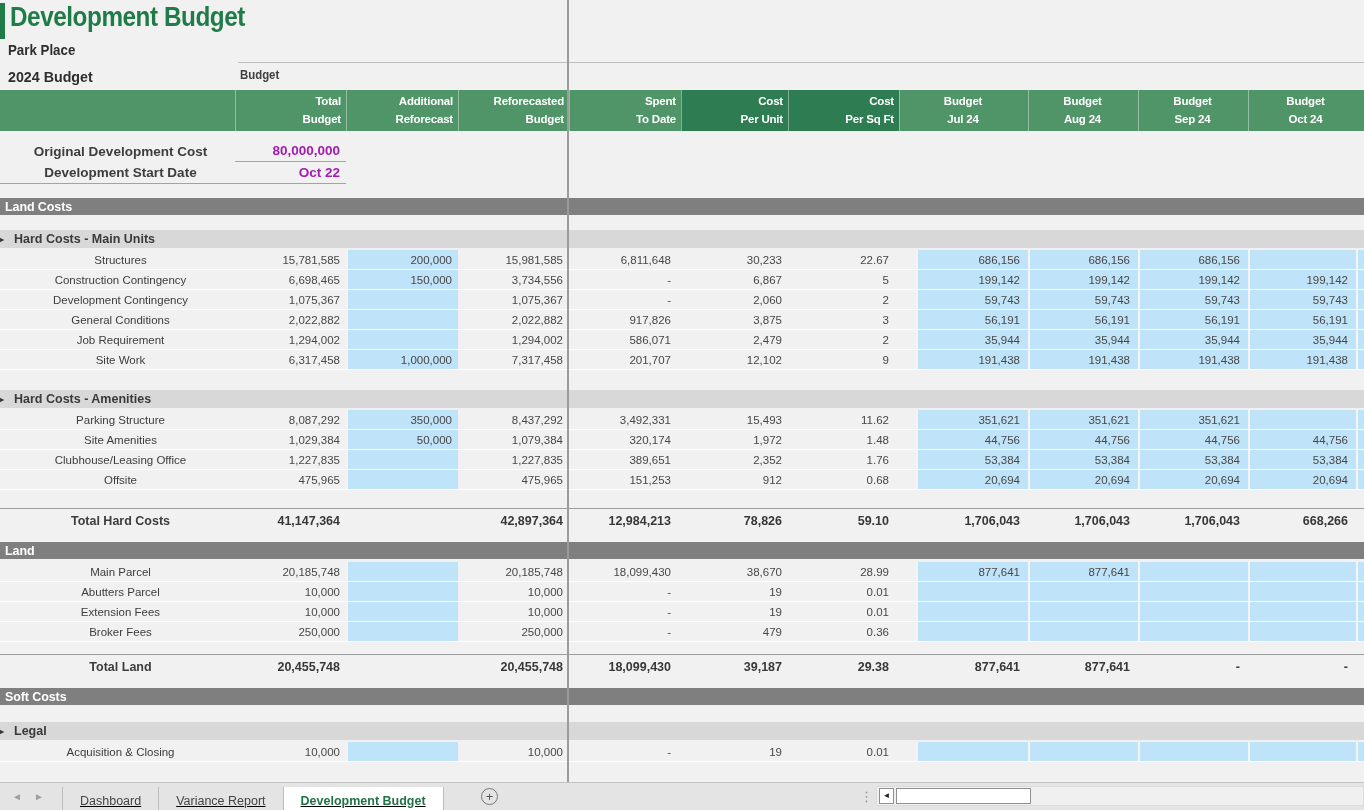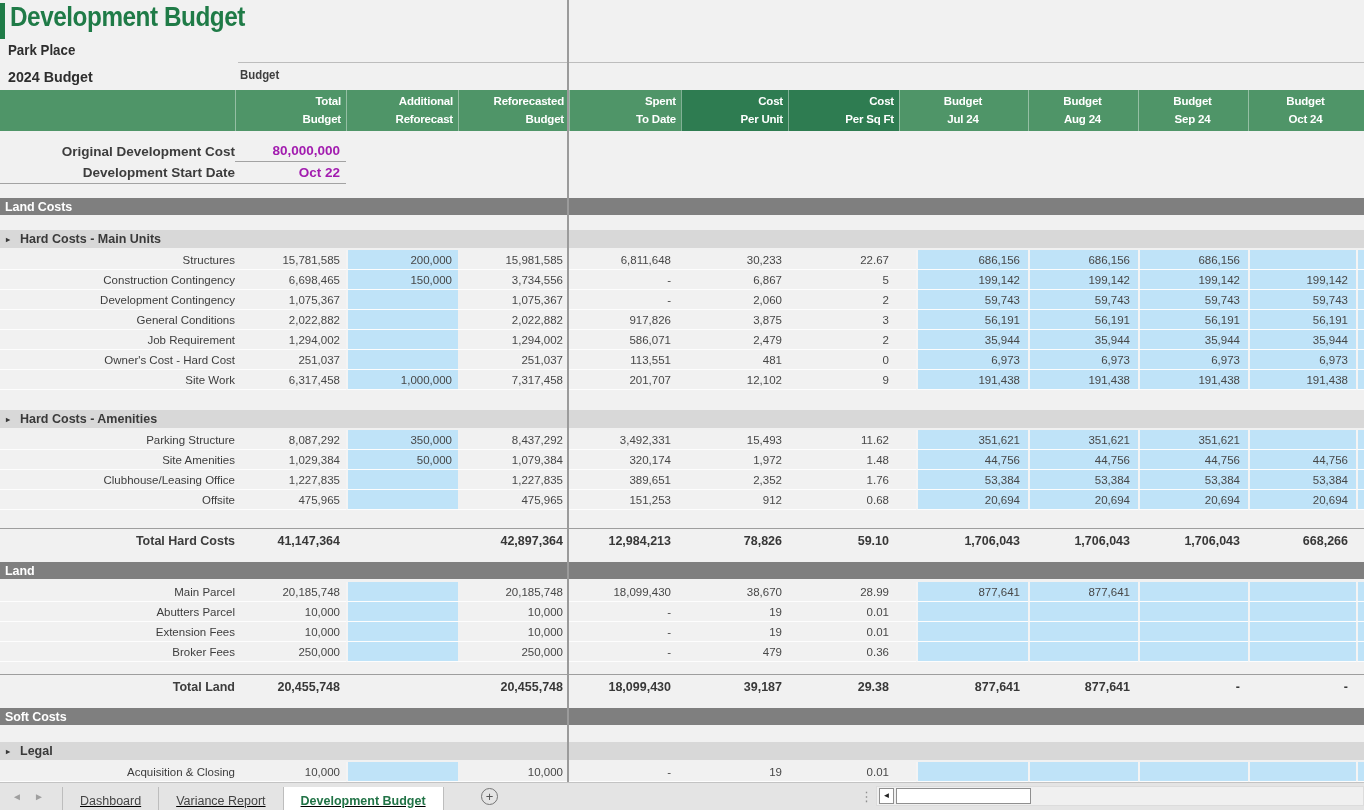--- a/index.html
+++ b/index.html
@@ -37,28 +37,28 @@
   }
   .hrow th.lblcol{border-left:none;}
   .hrow th.dark{background:var(--greendark,#2e7c51);}
   .hrow th.mon{text-align:center;padding-right:2px;font-weight:600;}
   .hrow .l1,.hrow .l2{line-height:18px;}
 
   .grid tbody td{
     height:20px;font-size:11.5px;color:#474747;text-align:right;
     padding:0 6px 0 0;border-bottom:1px solid rgba(255,255,255,.85);
   }
-  .grid td.lbl{text-align:right;padding:0 0 0 6px;color:#3d3d3d;}
+  .grid td.lbl{text-align:center;padding:0 0 0 6px;color:#3d3d3d;}
   .grid td.blue{background:var(--blue,#bfe3f8);border-left:2px solid #f4f4f4;border-bottom:1px solid #fdfdfd;}
   .grid td.c-std,.grid td.c-cpsf{padding-right:10px;}
   .grid td.mcell{padding-right:8px;}
   .grid td.sv{padding:0;}
 
   tr.sectionrow td{background:var(--band,#7f7f7f);color:#fff;font-weight:bold;font-size:12.5px;text-align:left;padding-left:5px;height:17px;border-bottom:none;letter-spacing:-0.1px;}
-  tr.subrow td{background:var(--subband,#d8d8d8);color:#3a3a3a;font-weight:bold;font-size:12.5px;text-align:left;padding-left:6px;height:18px;border-bottom:none;}
+  tr.subrow td{background:var(--subband,#d8d8d8);color:#3a3a3a;font-weight:bold;font-size:12.5px;text-align:left;height:18px;border-bottom:none;}
   tr.subrow .tri{font-size:8px;margin-right:10px;position:relative;top:-1px;color:#3a3a3a;}
   tr.totalrow td{font-weight:bold;font-size:12.5px;color:#383838;border-top:1px solid #9e9e9e;border-bottom:none;height:24px;}
   tr.inforow td{font-weight:bold;font-size:13.5px;color:#a21caf;border-bottom:none;height:22px;}
   tr.inforow td.u{border-bottom:1px solid #a3a3a3;}
   tr.gaprow td{border:none;padding:0;}
 
   .freeze{position:absolute;left:567px;top:0;width:2px;height:782px;background:#9b9b9b;}
 
   
   .tabbar{
@@ -260,35 +260,20 @@
             <td class="num c-cpu">2,479</td>
             <td class="num c-cpsf">2</td>
             <td class="sp"></td>
             <td class="num c-jul blue mcell">35,944</td>
             <td class="num c-aug blue mcell">35,944</td>
             <td class="num c-sep blue mcell">35,944</td>
             <td class="num c-oct blue mcell">35,944</td>
             <td class="sv blue"></td>
           </tr>
           <tr class="datarow">
-            <td class="lbl">Owner's Cost - Hard Cost</td>
-            <td class="num c-tb">251,037</td>
-            <td class="num c-ar blue"></td>
-            <td class="num c-rb">251,037</td>
-            <td class="num c-std">113,551</td>
-            <td class="num c-cpu">481</td>
-            <td class="num c-cpsf">0</td>
-            <td class="sp"></td>
-            <td class="num c-jul blue mcell">6,973</td>
-            <td class="num c-aug blue mcell">6,973</td>
-            <td class="num c-sep blue mcell">6,973</td>
-            <td class="num c-oct blue mcell">6,973</td>
-            <td class="sv blue"></td>
-          </tr>
-          <tr class="datarow">
             <td class="lbl">Site Work</td>
             <td class="num c-tb">6,317,458</td>
             <td class="num c-ar blue">1,000,000</td>
             <td class="num c-rb">7,317,458</td>
             <td class="num c-std">201,707</td>
             <td class="num c-cpu">12,102</td>
             <td class="num c-cpsf">9</td>
             <td class="sp"></td>
             <td class="num c-jul blue mcell">191,438</td>
             <td class="num c-aug blue mcell">191,438</td>

